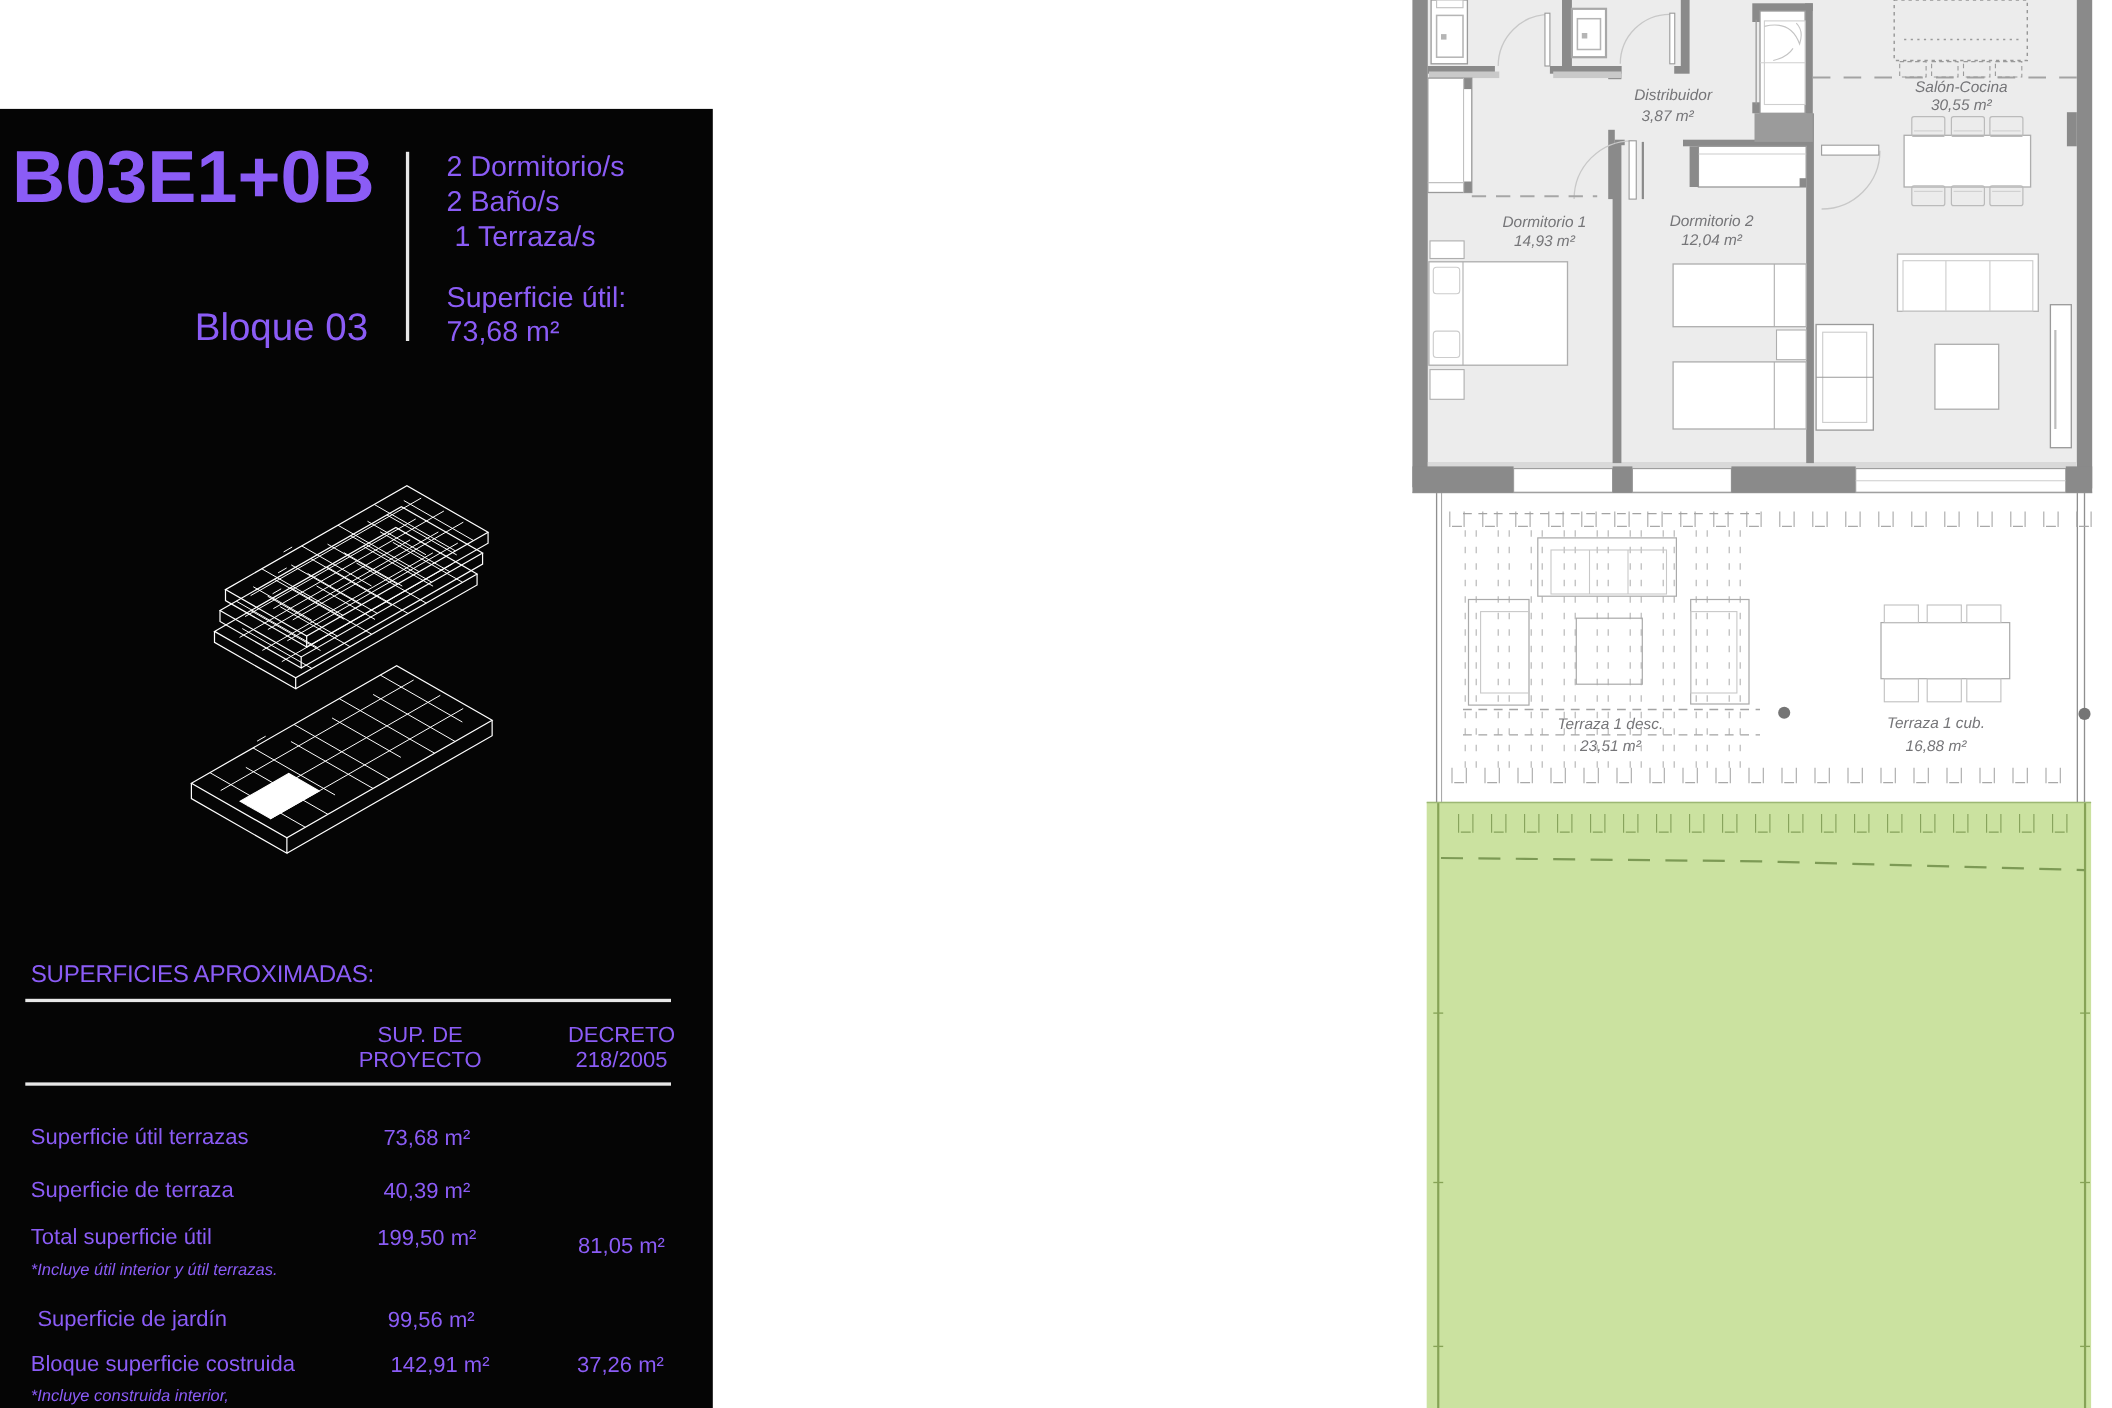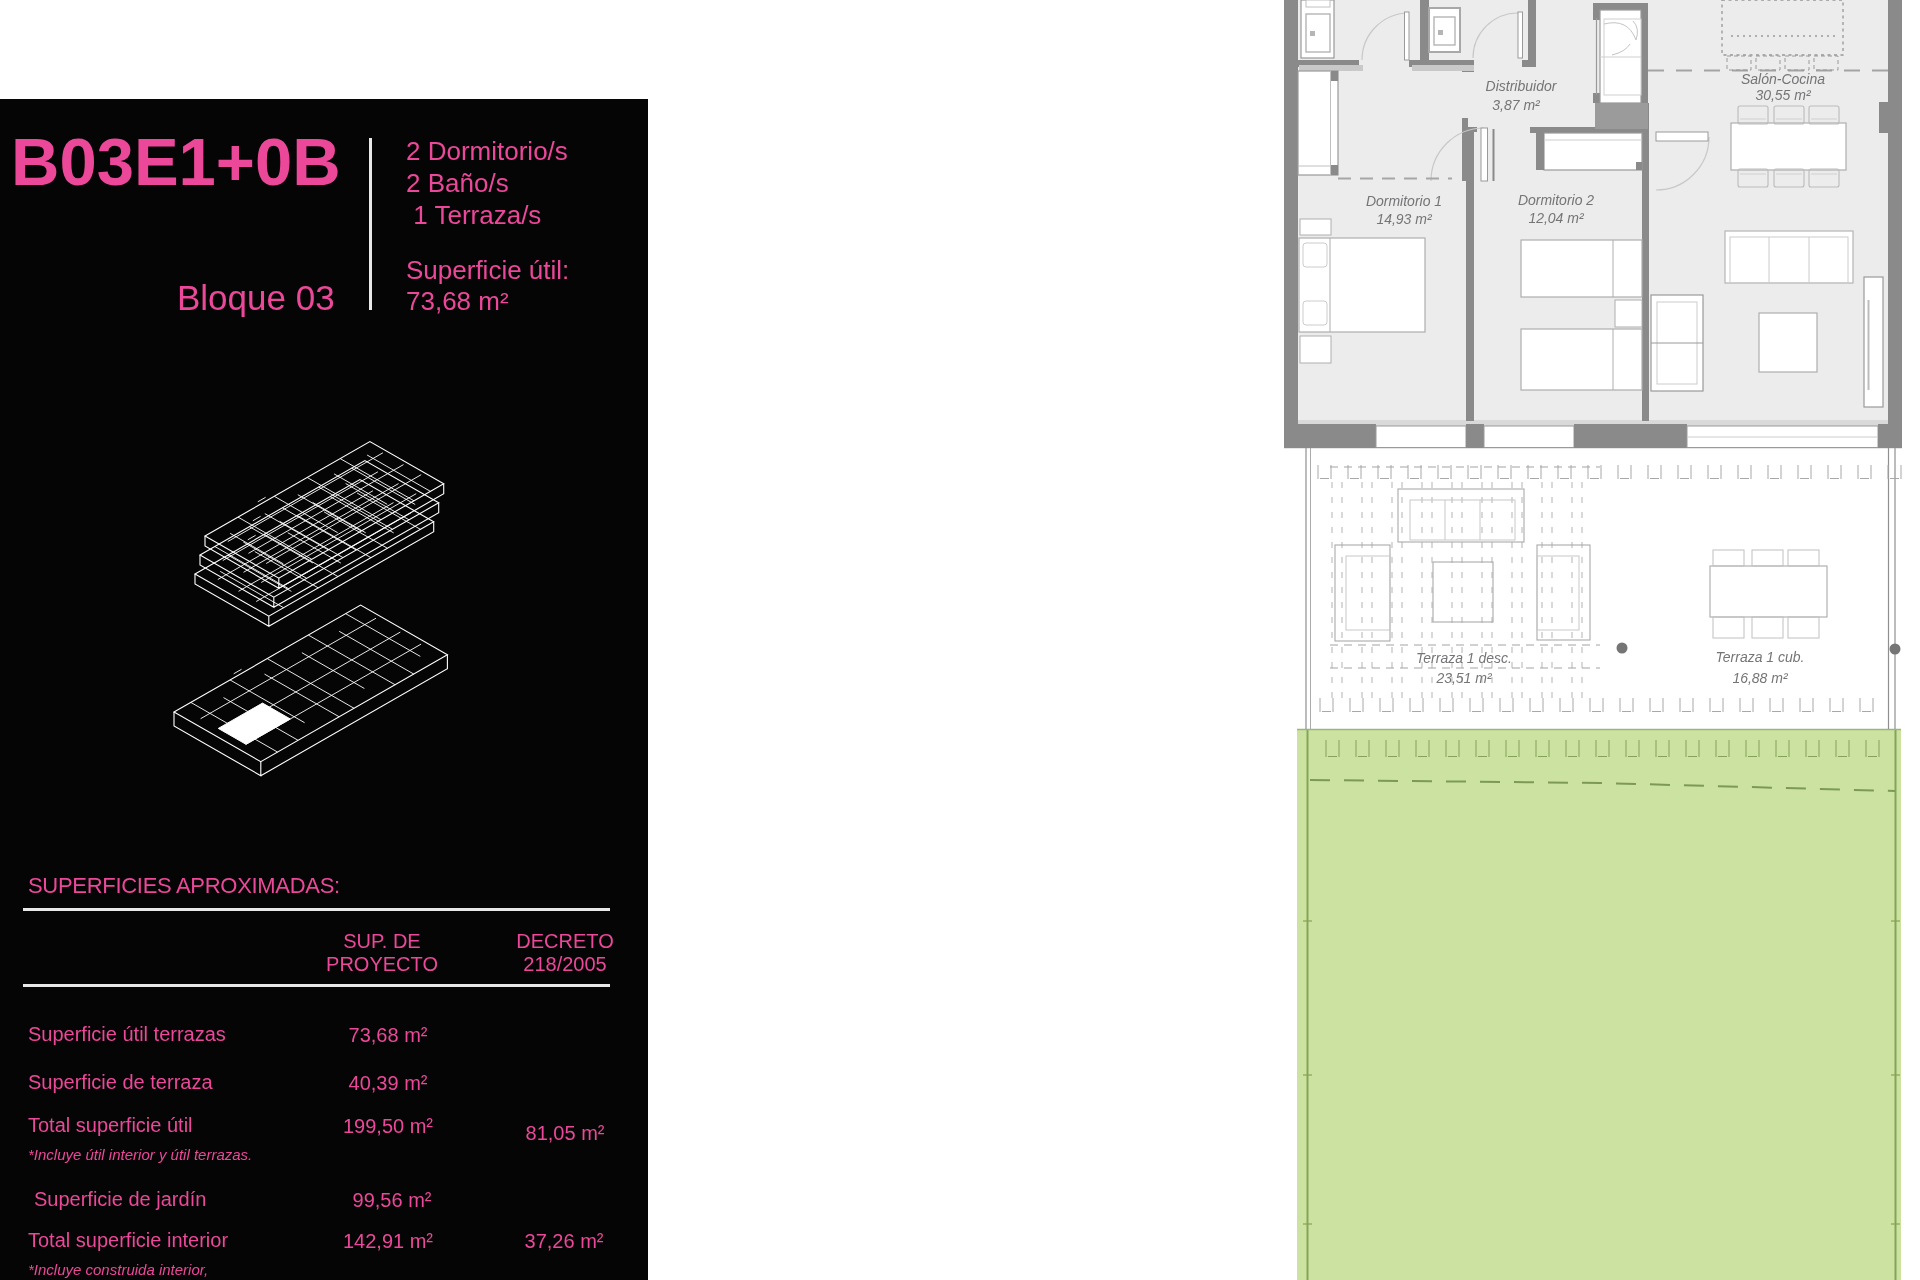--- a/index.html
+++ b/index.html
@@ -1,17 +1,17 @@
 <!DOCTYPE html>
 <html><head><meta charset="utf-8">
 <style>
 html,body{margin:0;padding:0;width:1920px;height:1280px;background:#ffffff;overflow:hidden;
 font-family:"Liberation Sans",sans-serif;}
 .abs{position:absolute;}
-.w{color:#ec4899;}
+.w{color:#8b5cf6;}
 </style></head>
 <body>
 
 <div class="abs" style="left:0;top:99px;width:648px;height:1181px;background:#050505;"></div>
 
 <div class="abs w" style="left:11px;top:128px;font-size:67px;font-weight:bold;line-height:1;">B03E1+0B</div>
 
 <div class="abs" style="left:369px;top:138px;width:3px;height:172px;background:#e8e8e8;"></div>
 
 <div class="abs w" style="left:406px;top:135px;font-size:26px;line-height:32px;">2 Dormitorio/s<br>2 Baño/s<br>&nbsp;1 Terraza/s</div>
@@ -107,22 +107,22 @@
 
 <div class="abs w" style="left:28px;top:1115px;font-size:20px;line-height:20px;">Total superficie útil</div>
 <div class="abs w" style="left:288px;top:1115px;width:200px;font-size:20px;text-align:center;">199,50 m²</div>
 <div class="abs w" style="left:465px;top:1122px;width:200px;font-size:20px;text-align:center;">81,05 m²</div>
 
 <div class="abs w" style="left:28px;top:1147px;font-size:15px;line-height:15px;font-style:italic;">*Incluye útil interior y útil terrazas.</div>
 
 <div class="abs w" style="left:34px;top:1189px;font-size:20px;line-height:20px;">Superficie de jardín</div>
 <div class="abs w" style="left:292px;top:1189px;width:200px;font-size:20px;text-align:center;">99,56 m²</div>
 
-<div class="abs w" style="left:28px;top:1230px;font-size:20px;line-height:20px;">Total superficie interior</div>
-<div class="abs w" style="left:288px;top:1230px;width:200px;font-size:20px;text-align:center;">142,91 m²</div>
+<div class="abs w" style="left:28px;top:1230px;font-size:20px;line-height:20px;">Bloque superficie costruida</div>
+<div class="abs w" style="left:300px;top:1230px;width:200px;font-size:20px;text-align:center;">142,91 m²</div>
 <div class="abs w" style="left:464px;top:1230px;width:200px;font-size:20px;text-align:center;">37,26 m²</div>
 
 <div class="abs w" style="left:28px;top:1262px;font-size:15px;line-height:15px;font-style:italic;">*Incluye construida interior,</div>
 
 <svg class="abs" style="left:0;top:0;" width="1920" height="1280" viewBox="0 0 1920 1280">
 
 <rect x="1298.0" y="0.0" width="590.0" height="421.0" fill="#ececec"></rect>
 
 <rect x="1302.0" y="448.0" width="596.0" height="284.0" fill="#ffffff"></rect>
 

